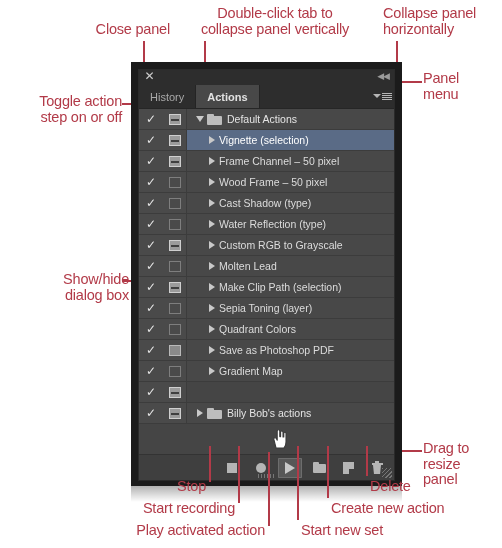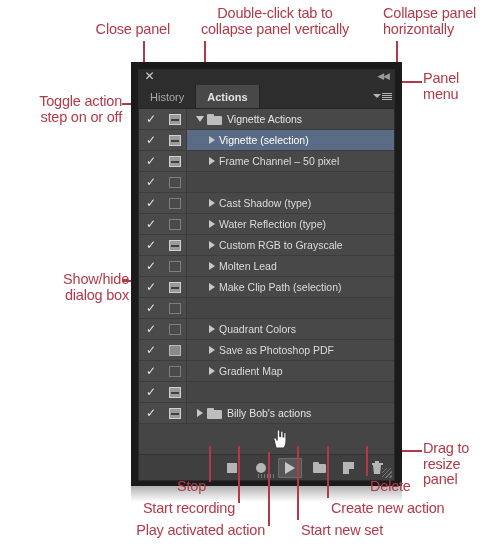--- a/index.html
+++ b/index.html
@@ -441,21 +441,21 @@
             <span class="check">✓</span>
           </div>
           <div class="col-dlg">
             <span class="dlgbox on"></span>
           </div>
           <div class="col-body">
             <span class="tw">
               <span class="tri-down"></span>
             </span>
             <span class="folder-ico"></span>
-            <span class="row-label">Vignette Actions</span>
+            <span class="row-label">Default Actions</span>
           </div>
         </div>
         <div class="row selected">
           <div class="col-check">
             <span class="check">✓</span>
           </div>
           <div class="col-dlg">
             <span class="dlgbox on"></span>
           </div>
           <div class="col-body">
@@ -481,20 +481,27 @@
             <span class="row-label">Frame Channel – 50 pixel</span>
           </div>
         </div>
         <div class="row">
           <div class="col-check">
             <span class="check">✓</span>
           </div>
           <div class="col-dlg">
             <span class="dlgbox"></span>
           </div>
+          <div class="col-body">
+            <span class="indent-sp"></span>
+            <span class="tw">
+              <span class="tri-right"></span>
+            </span>
+            <span class="row-label">Wood Frame – 50 pixel</span>
+          </div>
         </div>
         <div class="row">
           <div class="col-check">
             <span class="check">✓</span>
           </div>
           <div class="col-dlg">
             <span class="dlgbox"></span>
           </div>
           <div class="col-body">
             <span class="indent-sp"></span>
@@ -563,20 +570,27 @@
             </span>
             <span class="row-label">Make Clip Path (selection)</span>
           </div>
         </div>
         <div class="row">
           <div class="col-check">
             <span class="check">✓</span>
           </div>
           <div class="col-dlg">
             <span class="dlgbox"></span>
+          </div>
+          <div class="col-body">
+            <span class="indent-sp"></span>
+            <span class="tw">
+              <span class="tri-right"></span>
+            </span>
+            <span class="row-label">Sepia Toning (layer)</span>
           </div>
         </div>
         <div class="row">
           <div class="col-check">
             <span class="check">✓</span>
           </div>
           <div class="col-dlg">
             <span class="dlgbox"></span>
           </div>
           <div class="col-body">

